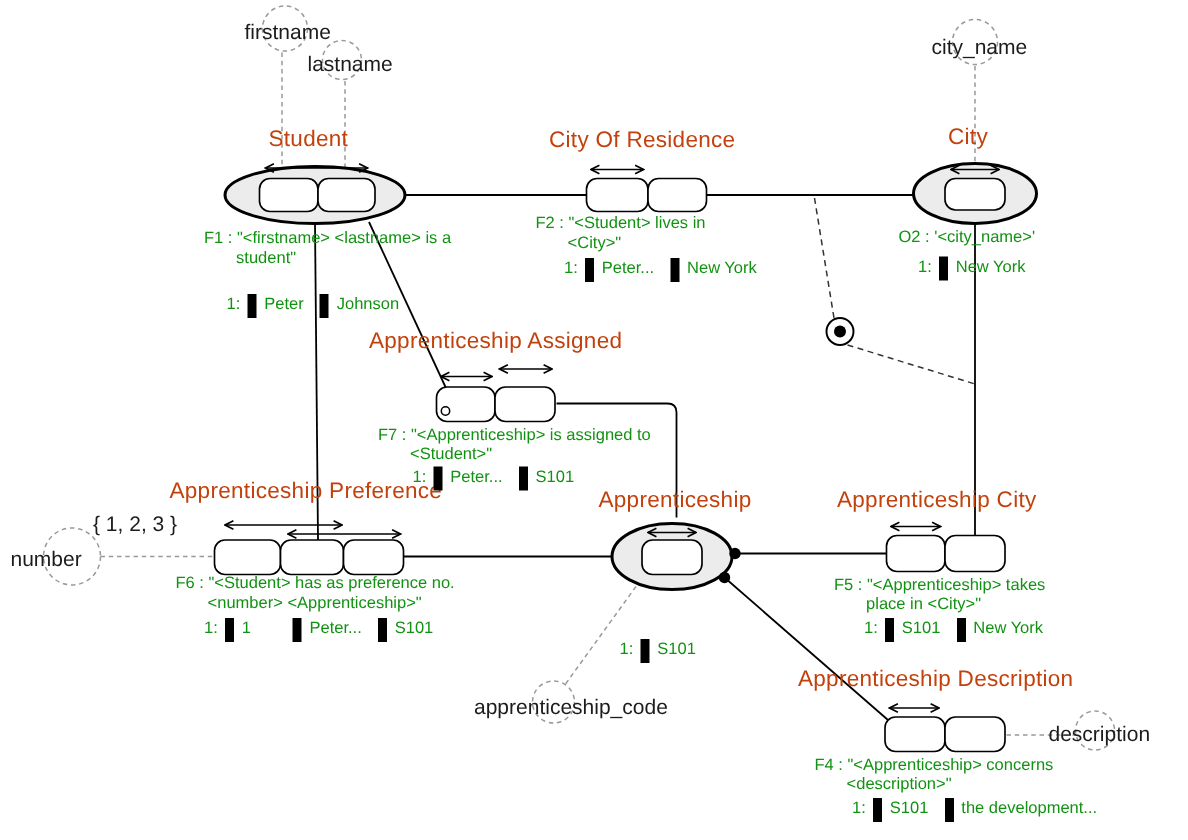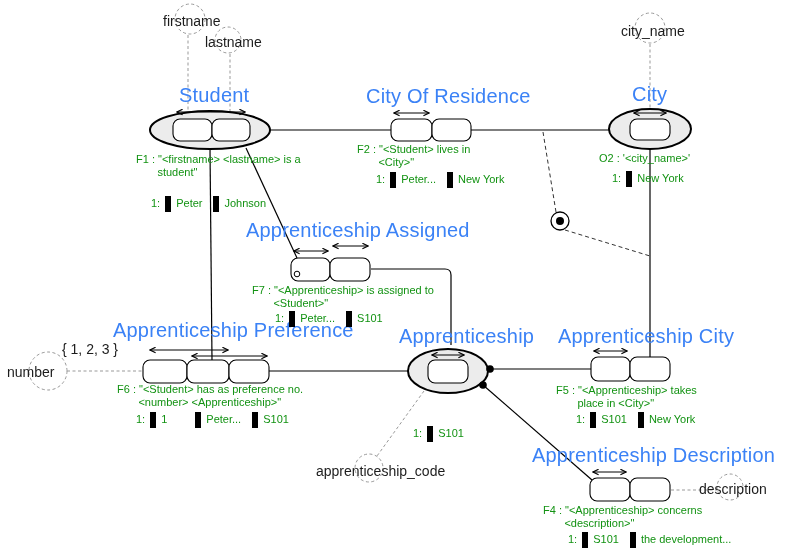--- a/index.html
+++ b/index.html
@@ -2,21 +2,21 @@
 <html><head>
 <meta charset="utf-8">
 <style>
   html,body{margin:0;padding:0;background:#fff;}
   .stage{
     position:relative;width:792px;height:560px;background:#ffffff;overflow:hidden;
     font-family:"Liberation Sans","DejaVu Sans",sans-serif;
   }
   .stage svg{position:absolute;left:0;top:0;z-index:1;}
   .txt{position:absolute;z-index:2;white-space:nowrap;}
-  .title{color:#3b82f6;font-size:20px;letter-spacing:.2px;}
+  .title{color:#c2410c;font-size:15px;letter-spacing:.2px;}
   .fact{color:#129212;font-size:11px;line-height:13px;white-space:pre;}
   .lbl{color:#1c1c1c;font-size:14px;}
   .ex{display:flex;align-items:flex-start;color:#129212;font-size:11px;line-height:13px;}
   .ex-n{margin-right:5px;}
   .ex-val{border-left:6px solid #000000;padding:1px 11px 2px 5px;margin-top:-1px;}
   .ex-val.wide{padding-right:28px;}
 
   
   .p-title-student{left:179px;top:84px}
   .p-title-cor{left:366px;top:85px}

